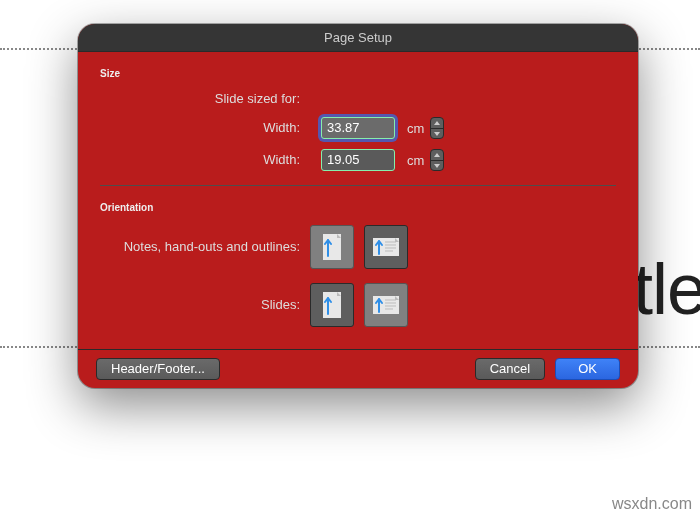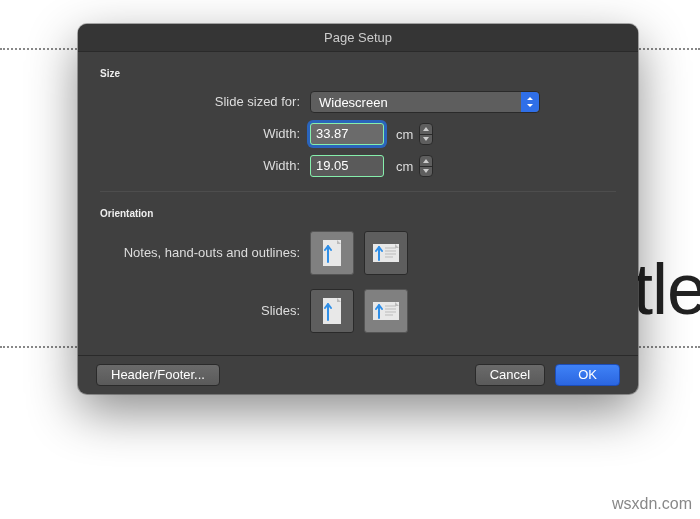--- a/index.html
+++ b/index.html
@@ -34,22 +34,22 @@
       right: 8px;
       bottom: 6px;
       font-size: 16px;
       color: #888;
     }
     .dialog {
       position: absolute;
       left: 78px;
       top: 24px;
       width: 560px;
-      background: #404040;
-      border-radius: 9px;
+      background: #b91c1c;
+      border-radius: 17px;
       box-shadow: 0 18px 50px rgba(0,0,0,0.45), 0 0 0 1px rgba(0,0,0,0.3);
       overflow: hidden;
     }
     .titlebar {
       background: #353535;
       height: 28px;
       line-height: 28px;
       text-align: center;
       font-size: 13px;
       color: #ccc;
@@ -59,20 +59,21 @@
     .section-title {
       font-weight: 600;
       color: #eee;
       margin-bottom: 12px;
       font-size: 10px;
     }
     .row {
       display: flex;
       align-items: center;
       margin-bottom: 10px;
+      gap: 11px;
     }
     .row .lbl {
       width: 210px;
       text-align: right;
       padding-right: 10px;
       color: #ddd;
       line-height: 1.25;
     }
     .select {
       flex: 0 0 230px;
@@ -202,28 +203,20 @@
 <div class="watermark">wsxdn.com</div>
 
 <div class="dialog">
   <div class="titlebar">Page Setup</div>
   <div class="body">
 
     <div class="section-title">Size</div>
 
     <div class="row">
       <div class="lbl">Slide sized for:</div>
-      <div class="select">
-        <span>Widescreen</span>
-        <div class="caps">
-          <svg width="8" height="10" viewBox="0 0 8 10">
-              <path d="M4 0 L7 3 L1 3 Z M4 10 L1 7 L7 7 Z" fill="#fff"></path>
-            </svg>
-        </div>
-      </div>
     </div>
 
     <div class="row">
       <div class="lbl">Width:</div>
       <div class="numfield">
         <div class="numinput focused">33.87</div>
         <span class="unit">cm</span>
         <div class="stepper">
           <div>
               <span class="tri up"></span>

